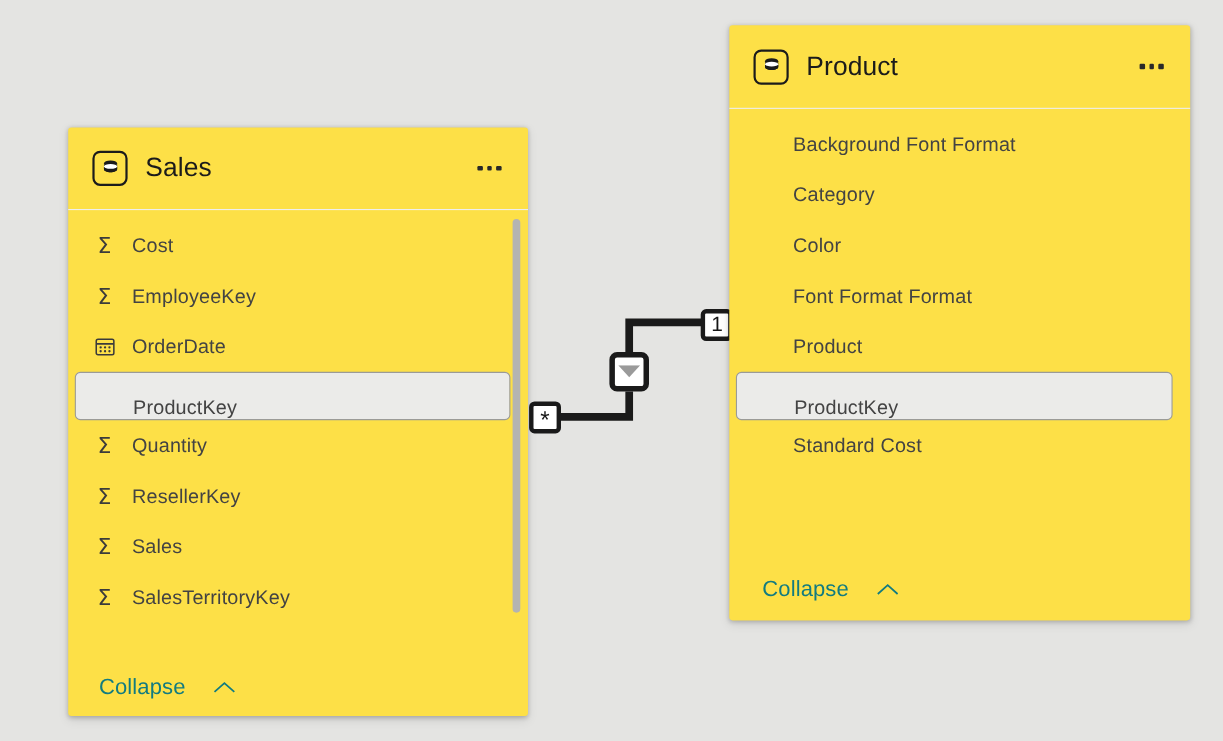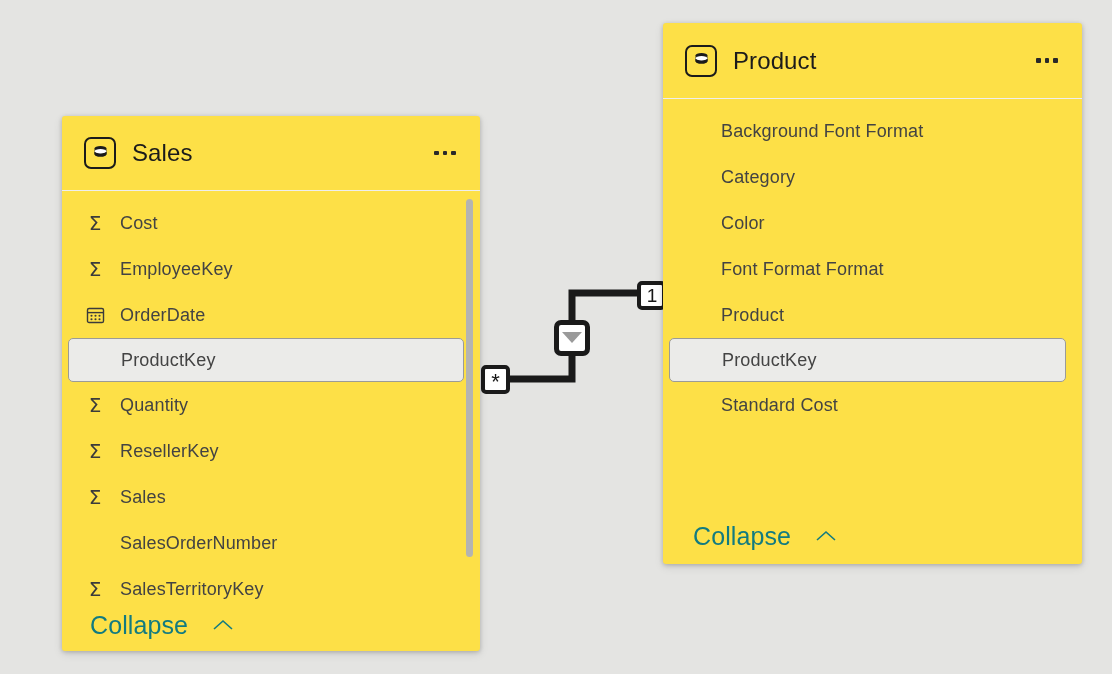--- a/index.html
+++ b/index.html
@@ -145,39 +145,40 @@
     letter-spacing: 0.15px;
   }
 
   .field-row.selected {
     background: #ebebe9;
     border: 1px solid #9b9b97;
     border-radius: 5px;
     margin: 0 16px 0 6px;
     padding-left: 16px;
     height: 44px;
+    align-items: flex-end;
   }
 
   
   .card-footer {
     flex: 0 0 auto;
     height: 52px;
     display: flex;
     align-items: center;
     padding-left: 28px;
     box-sizing: border-box;
   }
   #card-product .card-footer { padding-left: 30px; height: 56px; }
 
   .collapse-link {
     display: inline-flex;
     align-items: center;
     gap: 25px;
     color: #127b80;
-    font-size: 25px;
+    font-size: 20px;
     cursor: pointer;
     letter-spacing: 0.1px;
   }
   .chevron-up {
     display: block;
   }
 
   
   .scroll-track {
     position: absolute;
@@ -363,24 +364,20 @@
         <span class="field-label">ResellerKey</span>
       </div>
 
       <div class="field-row">
         <span class="field-icon">
             <span class="sigma-glyph">Σ</span>
           </span>
         <span class="field-label">Sales</span>
       </div>
 
-      <div class="field-row">
-        <span class="field-icon blank"></span>
-        <span class="field-label">SalesOrderNumber</span>
-      </div>
 
       <div class="field-row">
         <span class="field-icon">
             <span class="sigma-glyph">Σ</span>
           </span>
         <span class="field-label">SalesTerritoryKey</span>
       </div>
 
       <div class="scroll-track">
         <div class="scroll-thumb"></div>

